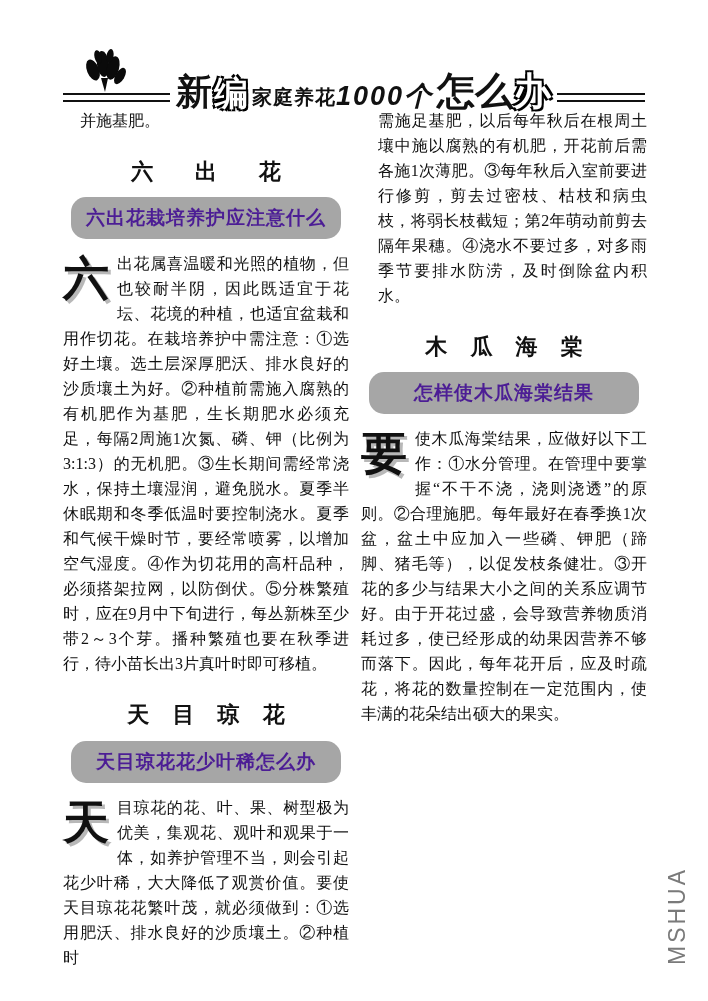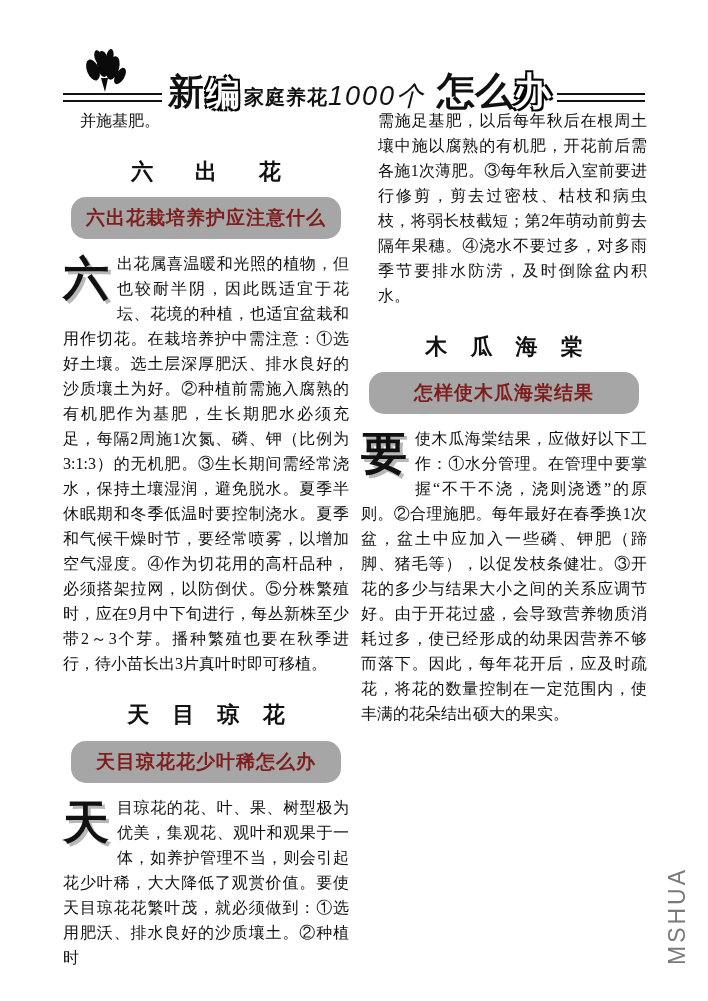--- a/index.html
+++ b/index.html
@@ -26,22 +26,22 @@
     padding:0 6px;white-space:nowrap;
     font-family:"Liberation Sans","DejaVu Sans",sans-serif;
   }
   .t-xin{font-size:36px;font-weight:900;line-height:1;}
   .t-bian{
     font-size:34px;font-weight:900;line-height:1;color:#fff;
     text-shadow:-2px -2px 0 #000,2px -2px 0 #000,-2px 2px 0 #000,2px 2px 0 #000;
   }
   .t-stack{display:flex;flex-direction:row;align-items:center;line-height:1;margin:0 2px;}
   .t-top{font-size:20px;font-weight:900;letter-spacing:1px;}
-  .t-bottom{font-size:27px;font-weight:400;font-style:italic;letter-spacing:2px;}
-  .t-right{font-size:38px;font-weight:900;line-height:1;margin-left:8px;}
+  .t-bottom{font-size:27px;font-weight:700;font-style:italic;letter-spacing:2px;}
+  .t-right{font-size:38px;font-weight:900;line-height:1;margin-left:0;}
   .t-right .hollow{
     color:#fff;
     text-shadow:-2px -2px 0 #000,2px -2px 0 #000,-2px 2px 0 #000,2px 2px 0 #000;
   }
   
   #content{
     position:absolute;left:63px;top:108px;width:584px;
     display:flex;gap:12px;
   }
   .col{width:286px;}
@@ -52,21 +52,21 @@
   .carryover{margin:0 0 2px 17px;}
   .sec-h{
     font-size:22px;font-weight:bold;text-align:center;
     margin:26px 0 10px;line-height:1.2;white-space:nowrap;
   }
   .sp3{letter-spacing:1.9em;padding-left:1.9em;}
   .sp4{letter-spacing:1.05em;padding-left:1.05em;}
   .qbox{
     background:#a6a6a6;border-radius:15px;
     text-align:center;font-weight:bold;font-size:19px;
-    padding:8px 6px;margin:12px 8px 12px;color:#7f1d1d;
+    padding:8px 6px;margin:12px 8px 12px;color:#4c1d95;
     letter-spacing:1px;
   }
   .dropcap{
     float:left;font-size:46px;line-height:48px;font-weight:900;
     margin:3px 8px 0 0;
     text-shadow:3px 3px 0 rgba(0,0,0,0.28);
     font-family:"Liberation Sans","DejaVu Sans",sans-serif;
   }
   
   .watermark{

